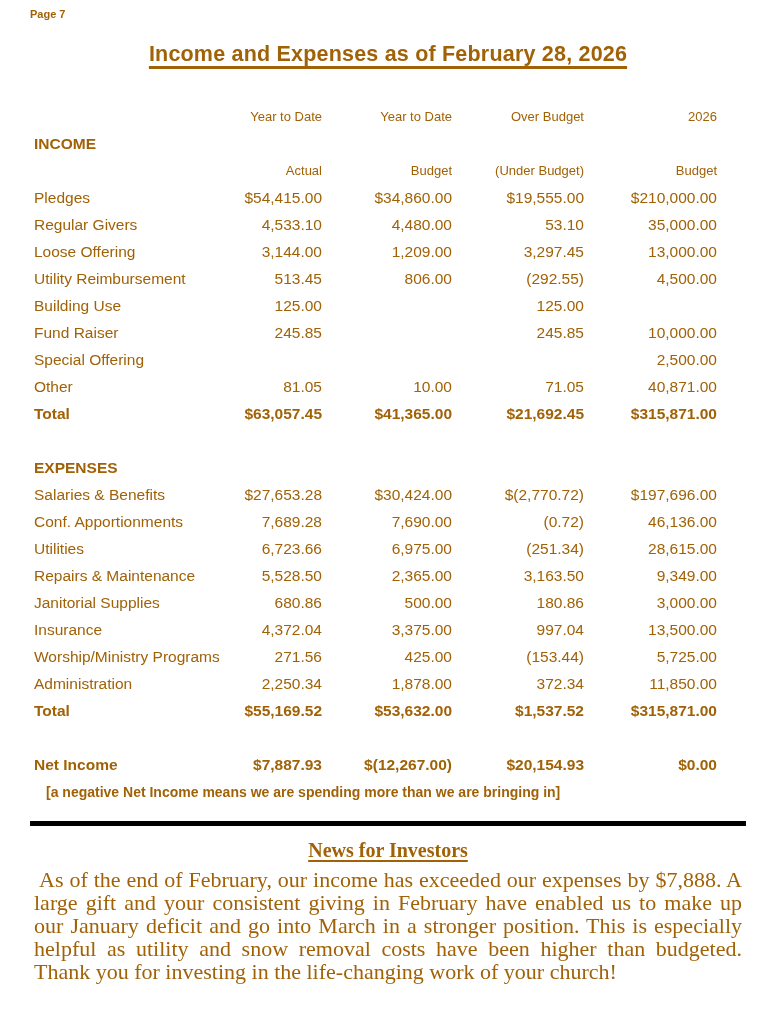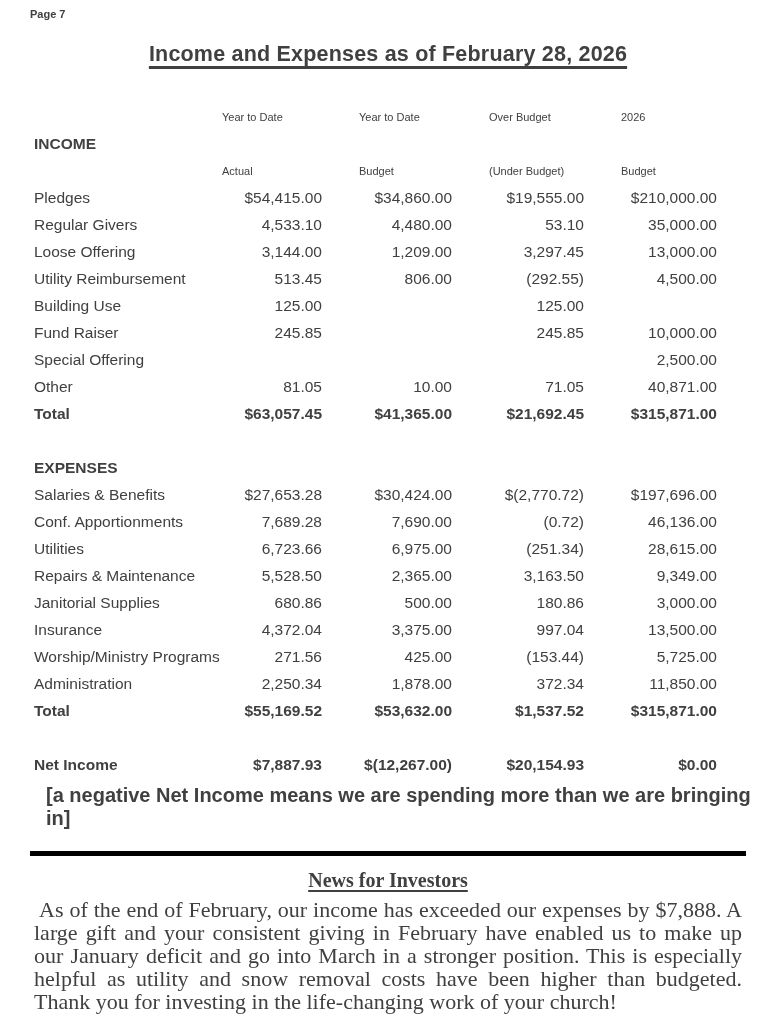--- a/index.html
+++ b/index.html
@@ -1,33 +1,33 @@
 <!DOCTYPE html>
 <html><head>
 <meta charset="utf-8">
 <style>
   html,body{margin:0;padding:0;background:#fff;}
-  .page{position:relative;width:776px;height:1018px;background:#ffffff;color:#404040;
+  .page{position:relative;width:776px;height:1018px;background:#ffffff;color:#a16207;
         font-family:"Liberation Sans",sans-serif;overflow:hidden;}
   .page-number{padding:8px 0 0 30px;font-size:11px;font-weight:bold;line-height:13px;}
   .title{margin-top:21px;text-align:center;font-size:21.5px;font-weight:bold;
          text-decoration:underline;text-decoration-thickness:3px;text-underline-offset:5px;
          letter-spacing:.2px;}
   table.fin{margin:36px 0 0 33px;border-collapse:collapse;table-layout:fixed;width:685px;
             font-size:15.5px;}
   table.fin tr{height:27px;}
   table.fin tr.spacer{height:27px;}
-  th{font-weight:normal;text-align:left;white-space:nowrap;font-size:11px;}
+  th{font-weight:normal;text-align:right;white-space:nowrap;font-size:13px;}
   th.c1{padding-left:22px;}
   th.cx{padding-left:36px;}
   td{white-space:nowrap;vertical-align:middle;}
   td.lbl{text-align:left;}
   td.num{text-align:right;}
   .bold{font-weight:bold;}
-  .note{margin:6px 0 0 46px;font-size:20px;font-weight:bold;}
+  .note{margin:6px 0 0 46px;font-size:14px;font-weight:bold;}
   .rule{height:5px;background:#000;width:716px;margin:21px 0 0 30px;}
   .news-heading{margin-top:13px;text-align:center;font-family:"Liberation Serif",serif;
                 font-size:20px;font-weight:bold;text-decoration:underline;
                 text-decoration-thickness:2px;text-underline-offset:3px;}
   .news-body{margin:6px auto 0;width:708px;font-family:"Liberation Serif",serif;
              font-size:22px;line-height:23px;text-align:justify;text-indent:5px;}
 </style>
 </head>
 <body>
 

